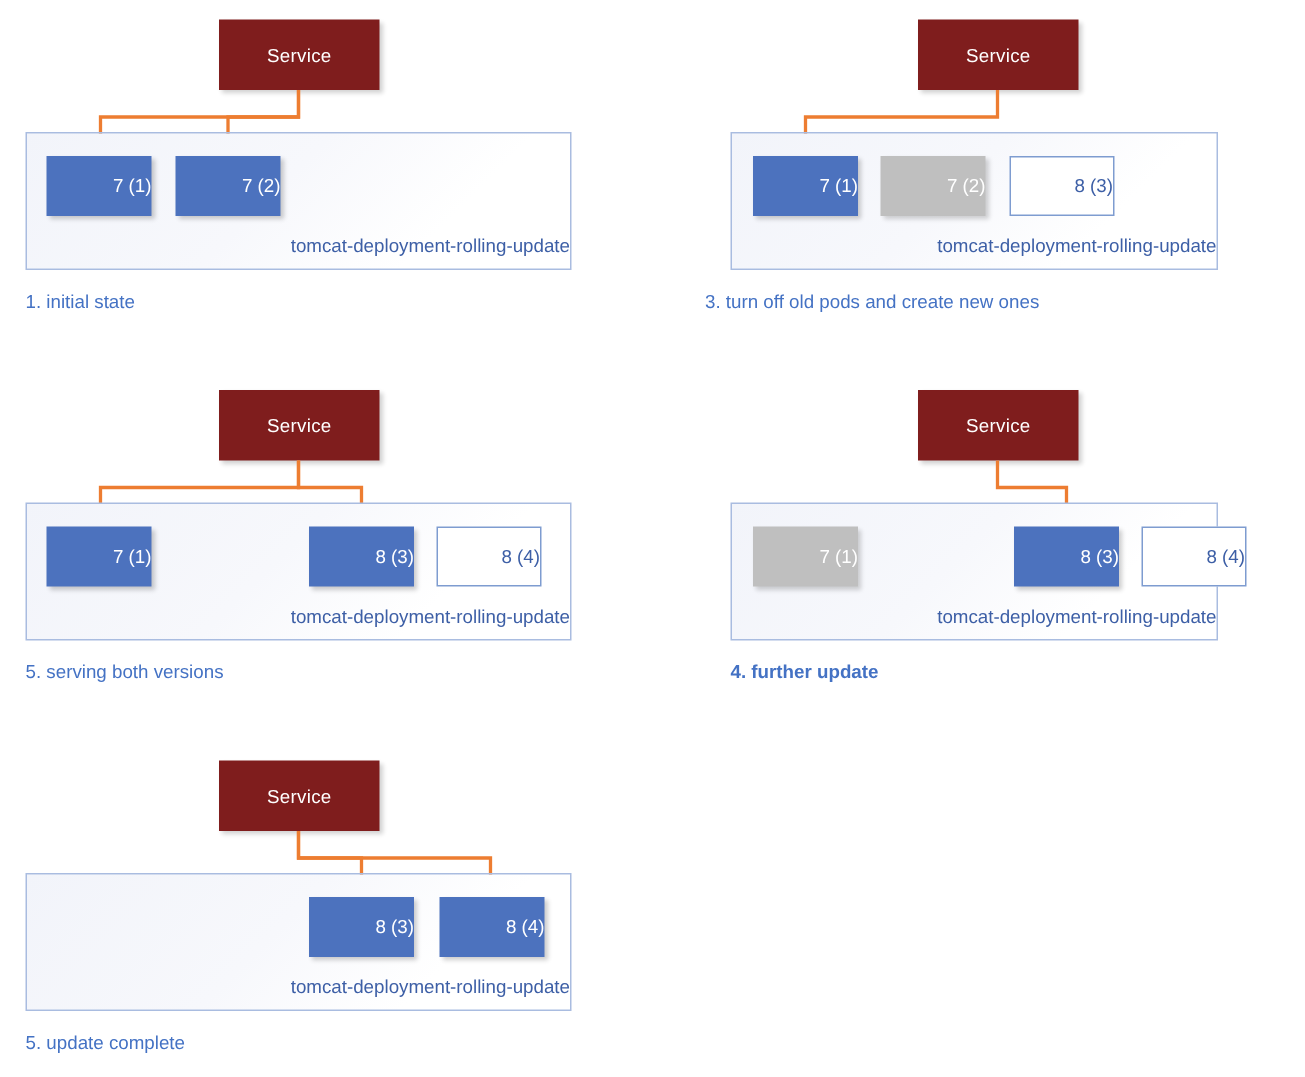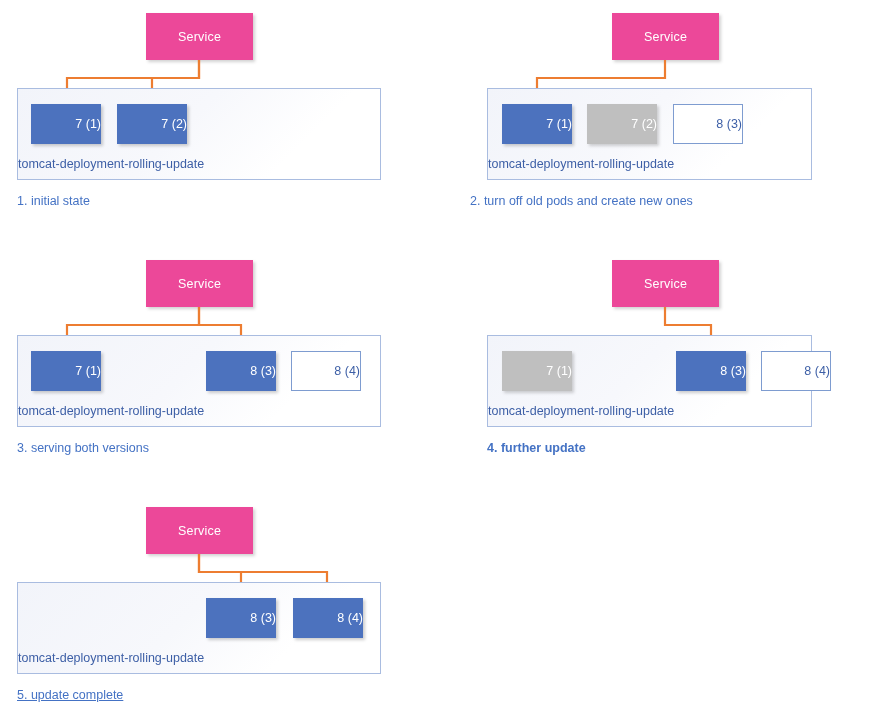--- a/index.html
+++ b/index.html
@@ -17,21 +17,21 @@
 
   .panel {
     position: absolute;
   }
 
   
   .service-box {
     position: absolute;
     width: 107px;
     height: 47px;
-    background: #ec4899;
+    background: #7f1d1d;
     box-shadow: 2px 2px 3px rgba(0,0,0,0.18);
     display: flex;
     align-items: center;
     justify-content: center;
   }
   .service-label {
     color: #ffffff;
     font-size: 12.5px;
     letter-spacing: .2px;
   }
@@ -41,21 +41,21 @@
     position: absolute;
     border: 1px solid #A9BCE0;
     background: linear-gradient(135deg, #F2F4FA 0%, #F7F8FC 45%, #FFFFFF 75%);
     box-sizing: border-box;
   }
   .deployment-label {
     position: absolute;
     left: 0;
     right: 0;
     bottom: 8px;
-    text-align: left;
+    text-align: right;
     font-size: 12.5px;
     color: #3D5FA6;
     white-space: nowrap;
   }
 
   
   .pod {
     position: absolute;
     width: 70px;
     height: 40px;
@@ -153,21 +153,21 @@
   <div class="pod running" style="left:502px; top:104px;">
     <span>7 (1)</span>
   </div>
   <div class="pod terminating" style="left:587px; top:104px;">
     <span>7 (2)</span>
   </div>
   <div class="pod pending" style="left:673px; top:104px;">
     <span>8 (3)</span>
   </div>
 
-  <div class="caption" style="left:470px; top:194px; width:360px;">2. turn off old pods and create new ones</div>
+  <div class="caption" style="left:470px; top:194px; width:360px;">3. turn off old pods and create new ones</div>
 </div>
 
 <div class="panel">
 
   <div class="service-box" style="left:146px; top:260px;">
     <span class="service-label">Service</span>
   </div>
 
   <svg class="arrows" width="870" height="718">
     <path class="arrow-path" d="M199,307 L199,325 L67,325 L67,341"></path>
@@ -183,21 +183,21 @@
   <div class="pod running" style="left:31px; top:351px;">
     <span>7 (1)</span>
   </div>
   <div class="pod running" style="left:206px; top:351px;">
     <span>8 (3)</span>
   </div>
   <div class="pod pending" style="left:291px; top:351px;">
     <span>8 (4)</span>
   </div>
 
-  <div class="caption" style="left:17px; top:441px; width:364px;">3. serving both versions</div>
+  <div class="caption" style="left:17px; top:441px; width:364px;">5. serving both versions</div>
 </div>
 
 <div class="panel">
 
   <div class="service-box" style="left:612px; top:260px;">
     <span class="service-label">Service</span>
   </div>
 
   <svg class="arrows" width="870" height="718">
     <path class="arrow-path" d="M665,307 L665,325 L711,325 L711,341"></path>
@@ -238,14 +238,14 @@
     <span class="deployment-label">tomcat-deployment-rolling-update</span>
   </div>
 
   <div class="pod running" style="left:206px; top:598px;">
     <span>8 (3)</span>
   </div>
   <div class="pod running" style="left:293px; top:598px;">
     <span>8 (4)</span>
   </div>
 
-  <div class="caption" style="left:17px; top:688px; width:364px;text-decoration:underline;">5. update complete</div>
+  <div class="caption" style="left:17px; top:688px; width:364px;">5. update complete</div>
 </div>
 
 </body></html>

